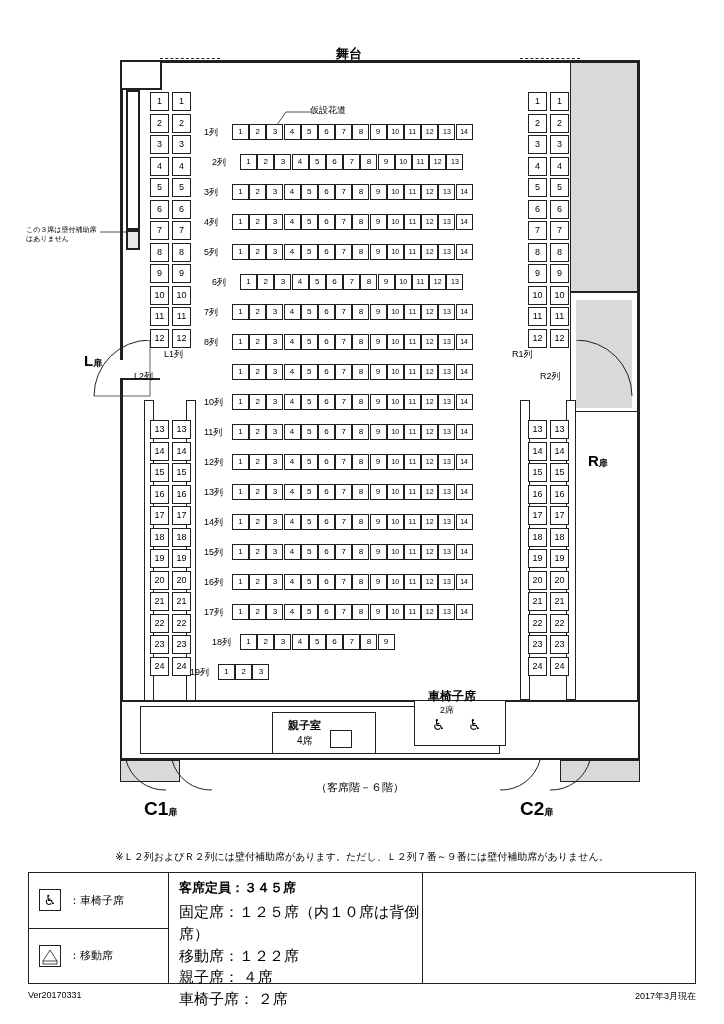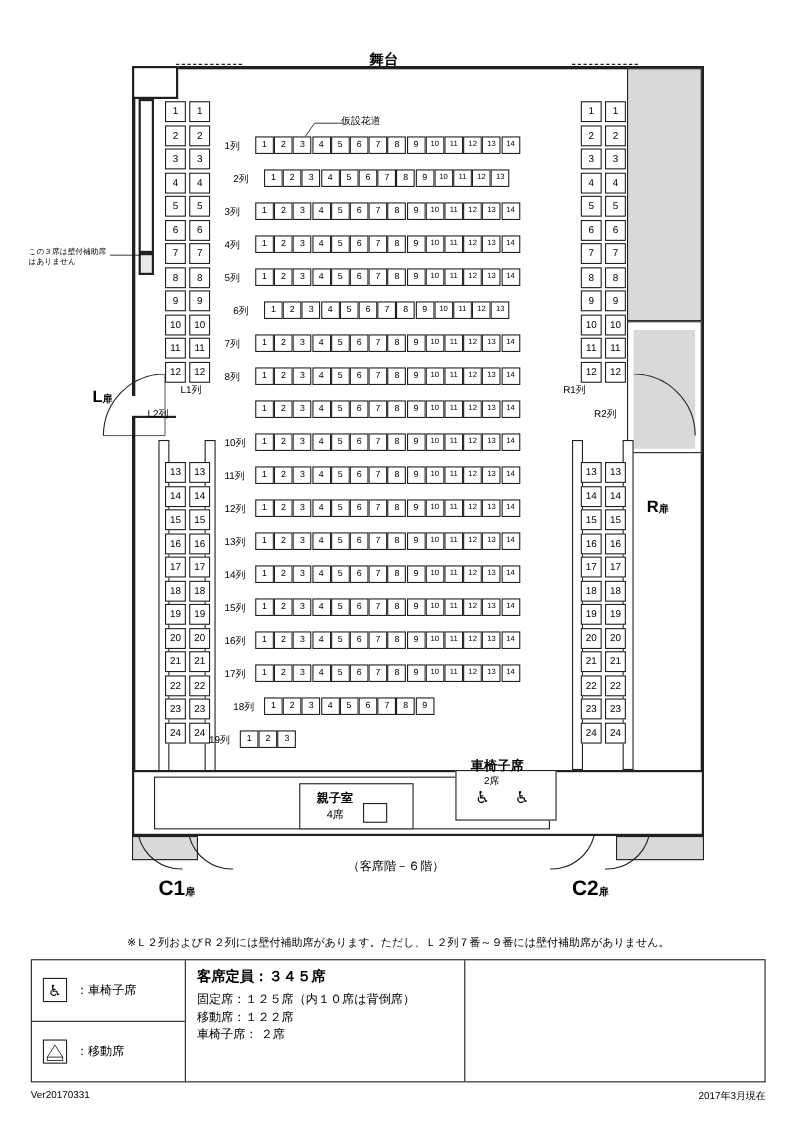--- a/index.html
+++ b/index.html
@@ -43,21 +43,21 @@
   #legend .c1 .r:last-child{border-bottom:none;}
   #legend .c2{width:254px;border-right:1px solid #231f20;padding:6px 0 0 10px;}
   #legend .c3{flex:1;display:flex;flex-direction:column;}
   #legend .c3 .top{height:58px;border-bottom:1px solid #231f20;display:flex;flex-direction:column;
        align-items:center;justify-content:center;}
   #legend .c3 .bot{flex:1;display:flex;align-items:center;}
   .sym{width:22px;height:22px;border:1px solid #231f20;box-sizing:border-box;margin-right:8px;
     display:inline-block;position:relative;background:#fff;}
   .legtxt{font-size:11px;}
   .capnum{font-size:13px;font-weight:bold;}
-  .caplist{font-size:11px;line-height:1.45;margin-top:5px;}
+  .caplist{font-size:15px;line-height:1.45;margin-top:5px;font-family:Liberation Serif, serif;}
   .hallname1{font-size:13px;font-weight:bold;}
   .hallname2{font-size:19px;font-weight:bold;letter-spacing:2px;}
   .botleft{font-size:13px;font-weight:bold;padding-left:16px;}
   .botright{font-size:12px;font-weight:bold;padding-left:40px;}
   #footL{position:absolute;left:28px;top:990px;font-size:9px;}
   #footR{position:absolute;right:28px;top:990px;font-size:9px;}
   #disclaimer{position:absolute;left:0;right:0;top:850px;text-align:center;font-size:10px;}
   .stage{position:absolute;font-size:13px;font-weight:bold;}
   .wheel{font-size:15px;}
   svg{display:block;}
@@ -530,20 +530,21 @@
       </span>
       <span class="legtxt">：移動席</span>
     </div>
   </div>
 
   <div class="col c2">
     <div class="capnum">客席定員：３４５席</div>
     <div class="caplist">
       <div>固定席：１２５席（内１０席は背倒席）</div>
       <div>移動席：１２２席</div>
+      <div>親子席：    ４席</div>
       <div>車椅子席：  ２席</div>
     </div>
   </div>
 
 </div>
 
 <div id="footL">Ver20170331</div>
 <div id="footR">2017年3月現在</div>
 
 </body></html>

